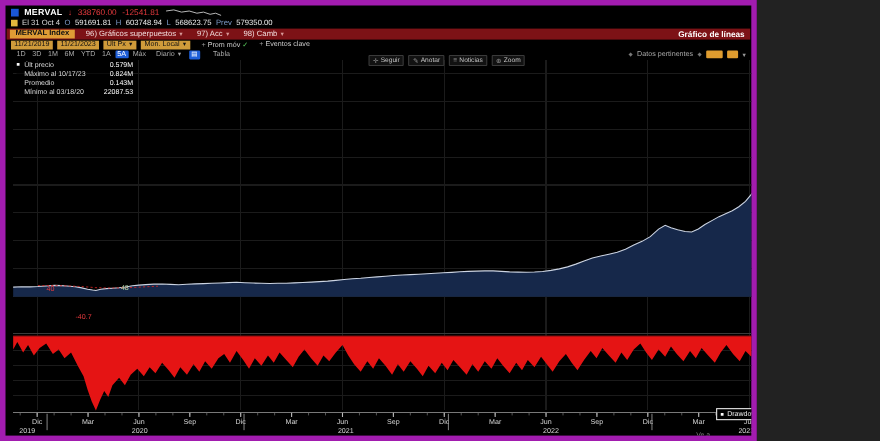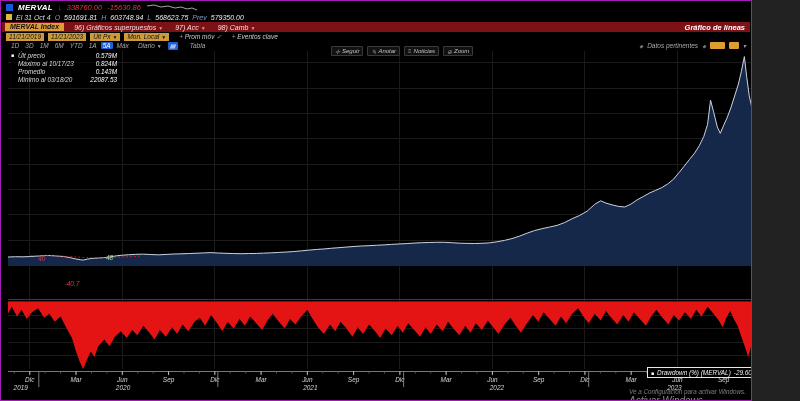--- a/index.html
+++ b/index.html
@@ -1,17 +1,17 @@
 <!DOCTYPE html>
 <html><head>
 <meta charset="utf-8">
 <style>
   html,body{margin:0;padding:0;background:#222;}
-  #wrap{position:relative;width:752px;height:401px;background:#000;border:1px solid #a21caf;
-        box-sizing:border-box;font-family:"Liberation Sans",sans-serif;overflow:hidden;font-style:italic;}
+  #wrap{position:relative;width:688px;height:401px;background:#000;border:5px solid #a21caf;
+        box-sizing:border-box;font-family:"Liberation Sans",sans-serif;overflow:hidden;}
   .row{position:absolute;left:1px;right:1px;display:flex;align-items:center;z-index:3;}
   
   #r1{top:1px;height:10px;gap:5px;padding-left:4px;}
   .blue-sq{width:7px;height:7px;background:#1a57d6;display:inline-block;}
   .ticker{color:#fff;font-size:8px;font-weight:bold;letter-spacing:.3px;}
   .red{color:#e5393d;}
   .px{font-size:7.5px;}
   
   #r2{top:11px;height:10px;gap:4px;padding-left:4px;font-size:7px;color:#ddd;}
   .amber-sq{width:6px;height:6px;background:#e3b93c;display:inline-block;}
@@ -248,21 +248,21 @@
           <text x="782" y="344.666608" fill="#000" font-size="6.5" text-anchor="middle" font-weight="bold">-29.6078</text>
         </g>
       </g>
     </svg>
 
   <div class="row" id="r1">
     <span class="blue-sq"></span>
     <span class="ticker">MERVAL</span>
     <span class="red px">↓</span>
     <span class="red px">338760.00</span>
-    <span class="red px">-15630.86</span>
+    <span class="red px">-12541.81</span>
     <svg width="52" height="9">
       <polyline points="1,3 8,2 15,4 22,3 29,5 35,4 41,6 46,5 51,7" fill="none" stroke="#cfcfcf" stroke-width="0.8"></polyline>
     </svg>
   </div>
 
   <div class="row" id="r2">
     <span class="amber-sq"></span>
     <span>El 31 Oct 4</span>
     <span class="ohl-lab">O</span>
     <span class="ohl-val">591691.81</span>

